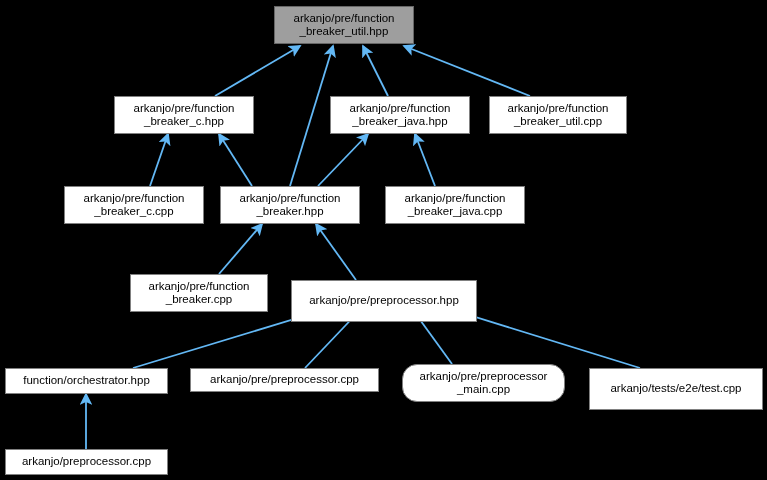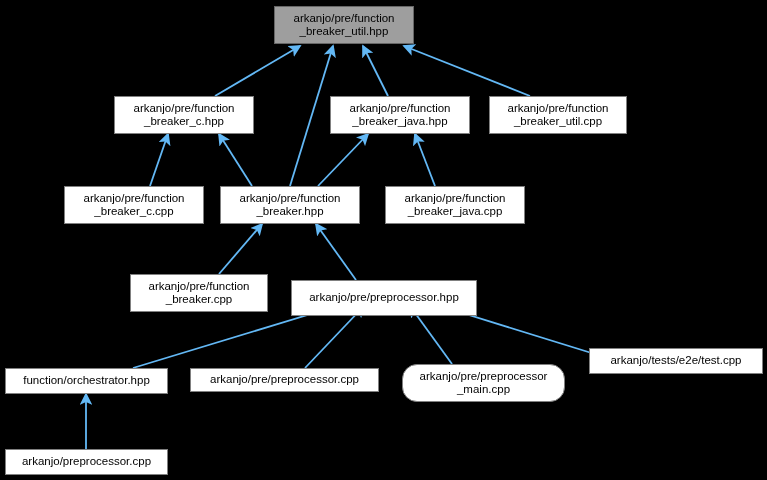--- a/index.html
+++ b/index.html
@@ -85,21 +85,21 @@
       <div class="node" style="left: 489px; top: 96px; width: 138px; height: 38px;"><span class="node-label">arkanjo/pre/function
 _breaker_util.cpp</span></div>
       <div class="node" style="left: 64px; top: 186px; width: 140px; height: 38px;"><span class="node-label">arkanjo/pre/function
 _breaker_c.cpp</span></div>
       <div class="node" style="left: 220px; top: 186px; width: 140px; height: 38px;"><span class="node-label">arkanjo/pre/function
 _breaker.hpp</span></div>
       <div class="node" style="left: 385px; top: 186px; width: 140px; height: 38px;"><span class="node-label">arkanjo/pre/function
 _breaker_java.cpp</span></div>
       <div class="node" style="left: 130px; top: 274px; width: 138px; height: 38px;"><span class="node-label">arkanjo/pre/function
 _breaker.cpp</span></div>
-      <div class="node" style="left: 291px; top: 280px; width: 186px; height: 36px;"><span class="node-label">arkanjo/pre/preprocessor.hpp</span></div>
+      <div class="node" style="left: 291px; top: 280px; width: 186px; height: 42px;"><span class="node-label">arkanjo/pre/preprocessor.hpp</span></div>
       <div class="node" style="left: 5px; top: 368px; width: 163px; height: 26px;"><span class="node-label">function/orchestrator.hpp</span></div>
       <div class="node" style="left: 190px; top: 368px; width: 189px; height: 24px;"><span class="node-label">arkanjo/pre/preprocessor.cpp</span></div>
       <div class="node" style="left: 402px; top: 364px; width: 163px; height: 38px; border-radius: 15px;"><span class="node-label">arkanjo/pre/preprocessor
 _main.cpp</span></div>
-      <div class="node" style="left: 589px; top: 348px; width: 174px; height: 26px; text-align: center;"><span class="node-label">arkanjo/tests/e2e/test.cpp</span></div>
+      <div class="node" style="left: 589px; top: 368px; width: 174px; height: 42px; text-align: center;"><span class="node-label">arkanjo/tests/e2e/test.cpp</span></div>
       <div class="node" style="left: 5px; top: 449px; width: 163px; height: 26px;"><span class="node-label">arkanjo/preprocessor.cpp</span></div>
     </div>
 </div>
 
 </body></html>

